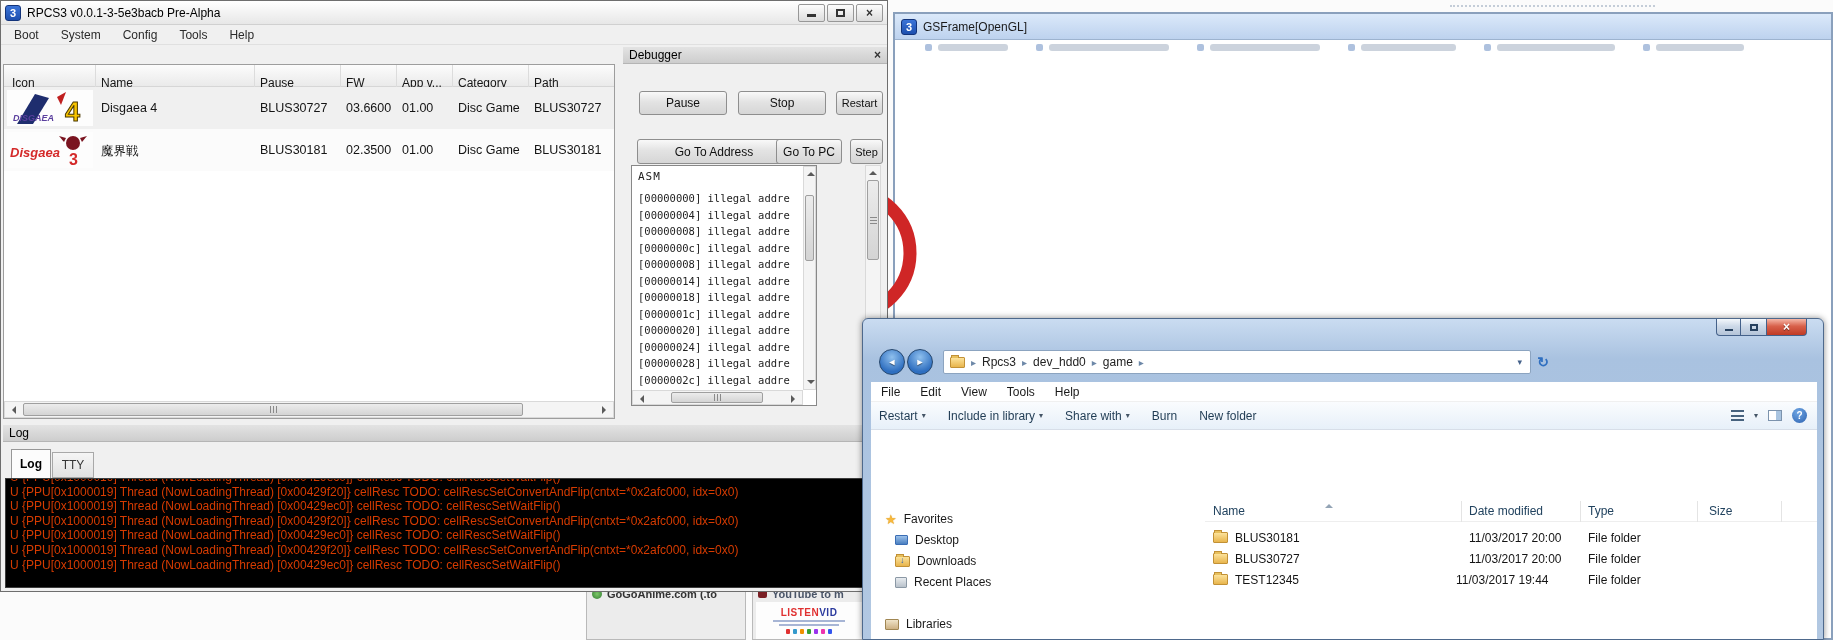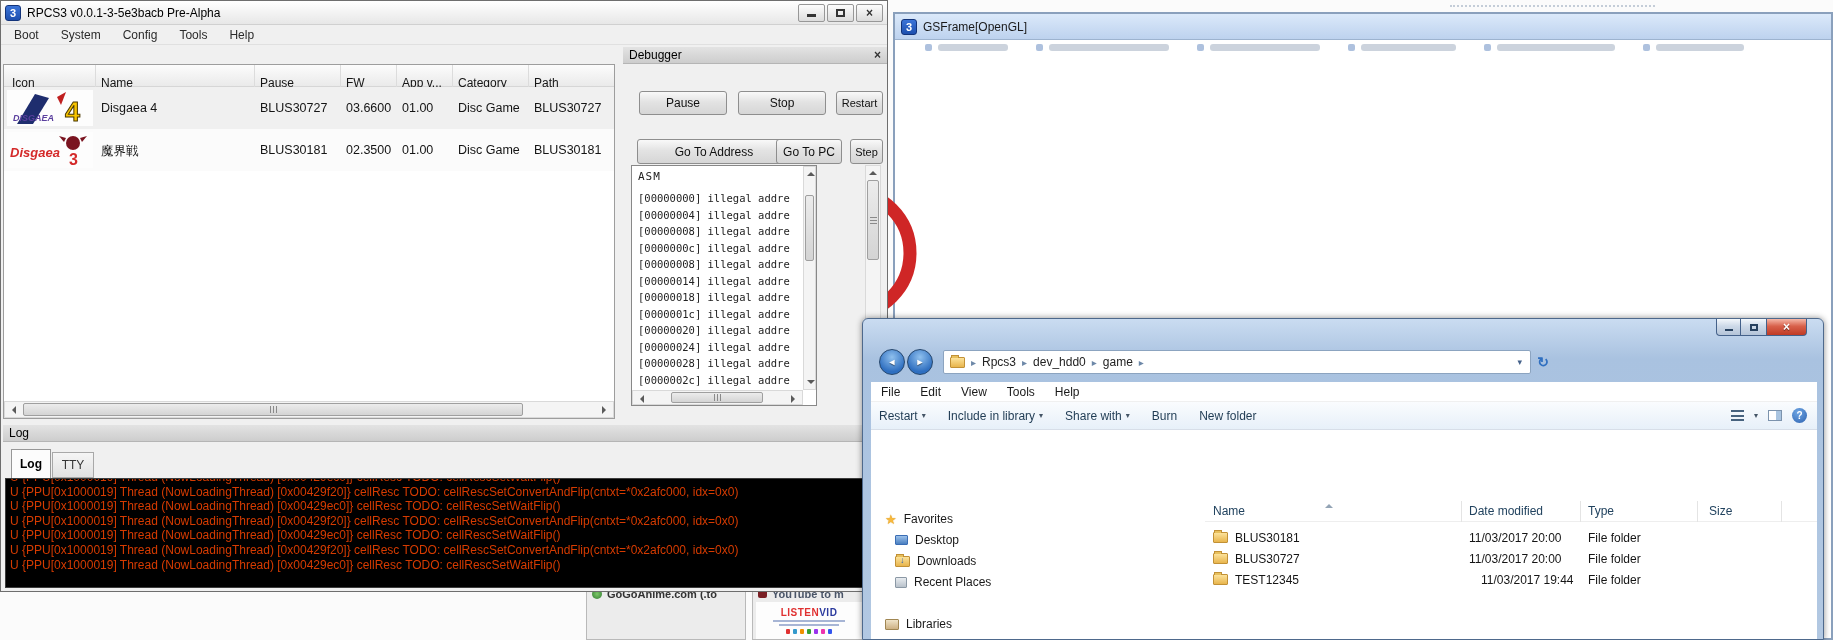--- a/index.html
+++ b/index.html
@@ -427,21 +427,21 @@
     </div>
     <div class="f-row" style="top:167px">
       <span class="ic-folder" style="left:8px;top:4px;position:absolute"></span>
       <span style="left:30px">BLUS30727</span>
       <span style="left:264px">11/03/2017 20:00</span>
       <span style="left:383px">File folder</span>
     </div>
     <div class="f-row" style="top:188px">
       <span class="ic-folder" style="left:8px;top:4px;position:absolute"></span>
       <span style="left:30px">TEST12345</span>
-      <span style="left:276px">11/03/2017 19:44</span>
+      <span style="left:251px">11/03/2017 19:44</span>
       <span style="left:383px">File folder</span>
     </div>
   </div>
 </div>
 
 <div class="bwin" id="gogo" style="left:586px;top:585px;width:160px;height:55px">
   <div class="btitle">
     <span style="width:10px;height:10px;border-radius:50%;background:radial-gradient(#7ec96a,#2f7a2f);display:inline-block"></span>
     <span>GoGoAnime.com (.to</span>
   </div>

